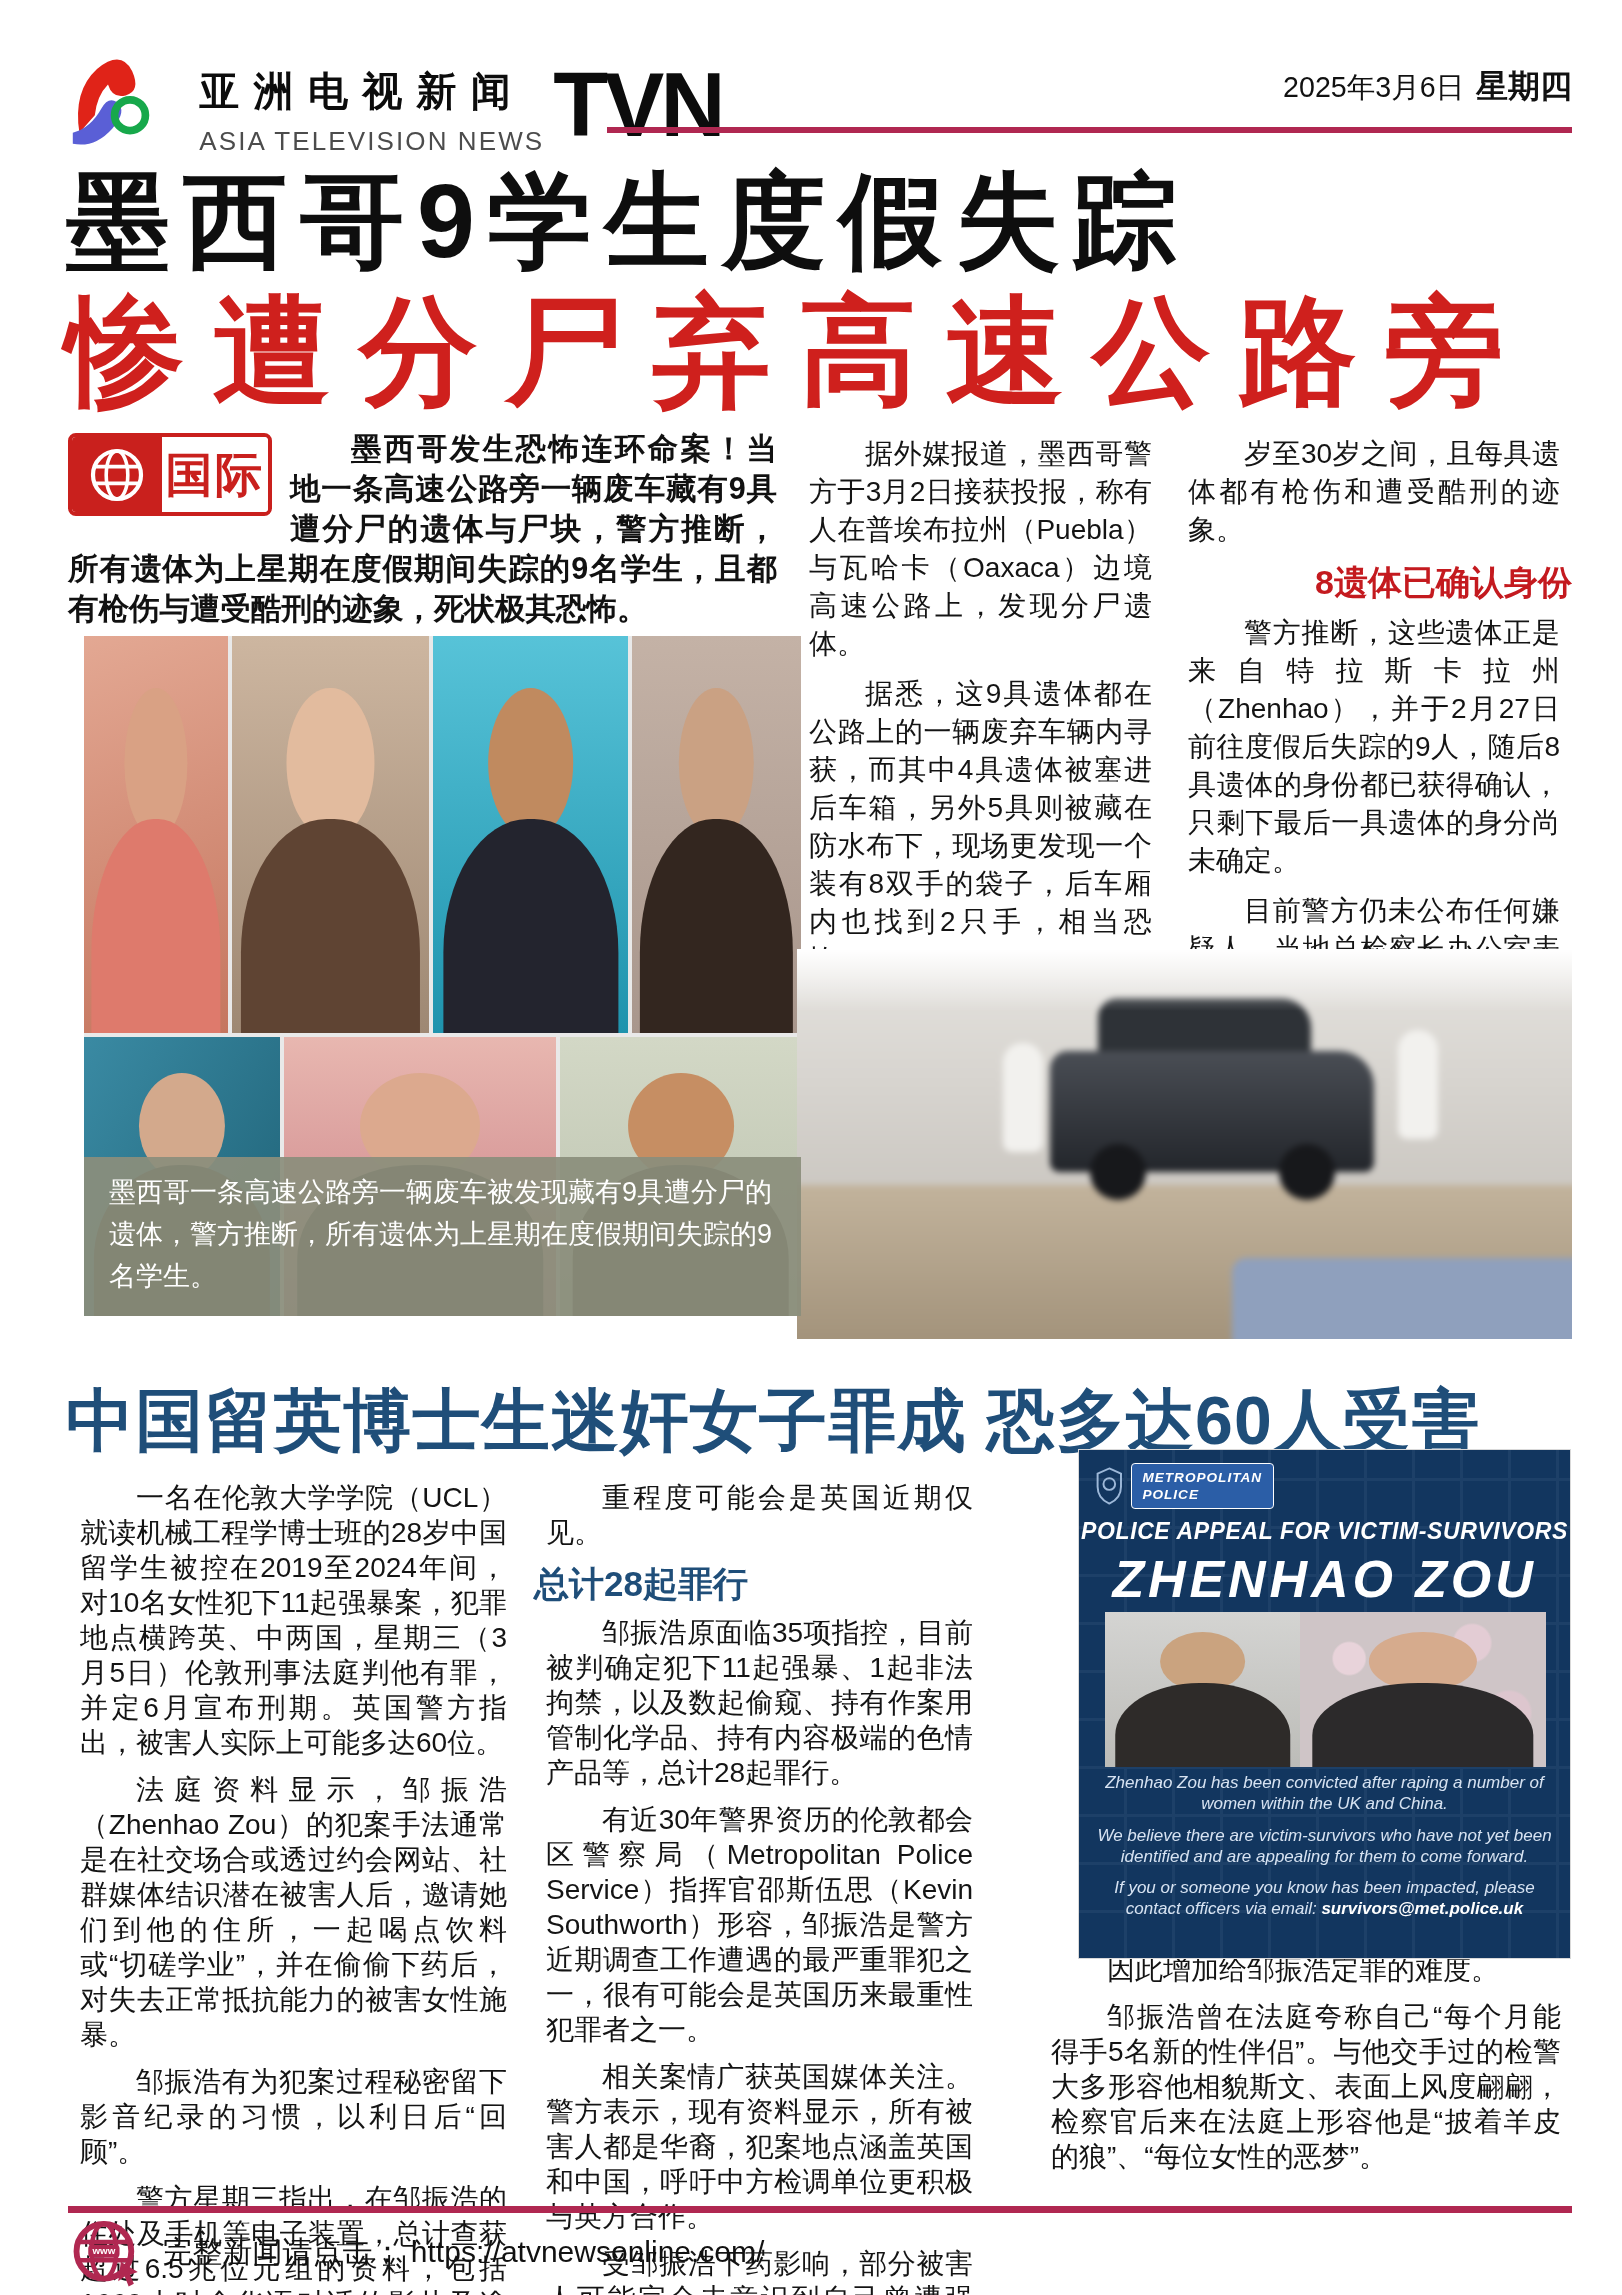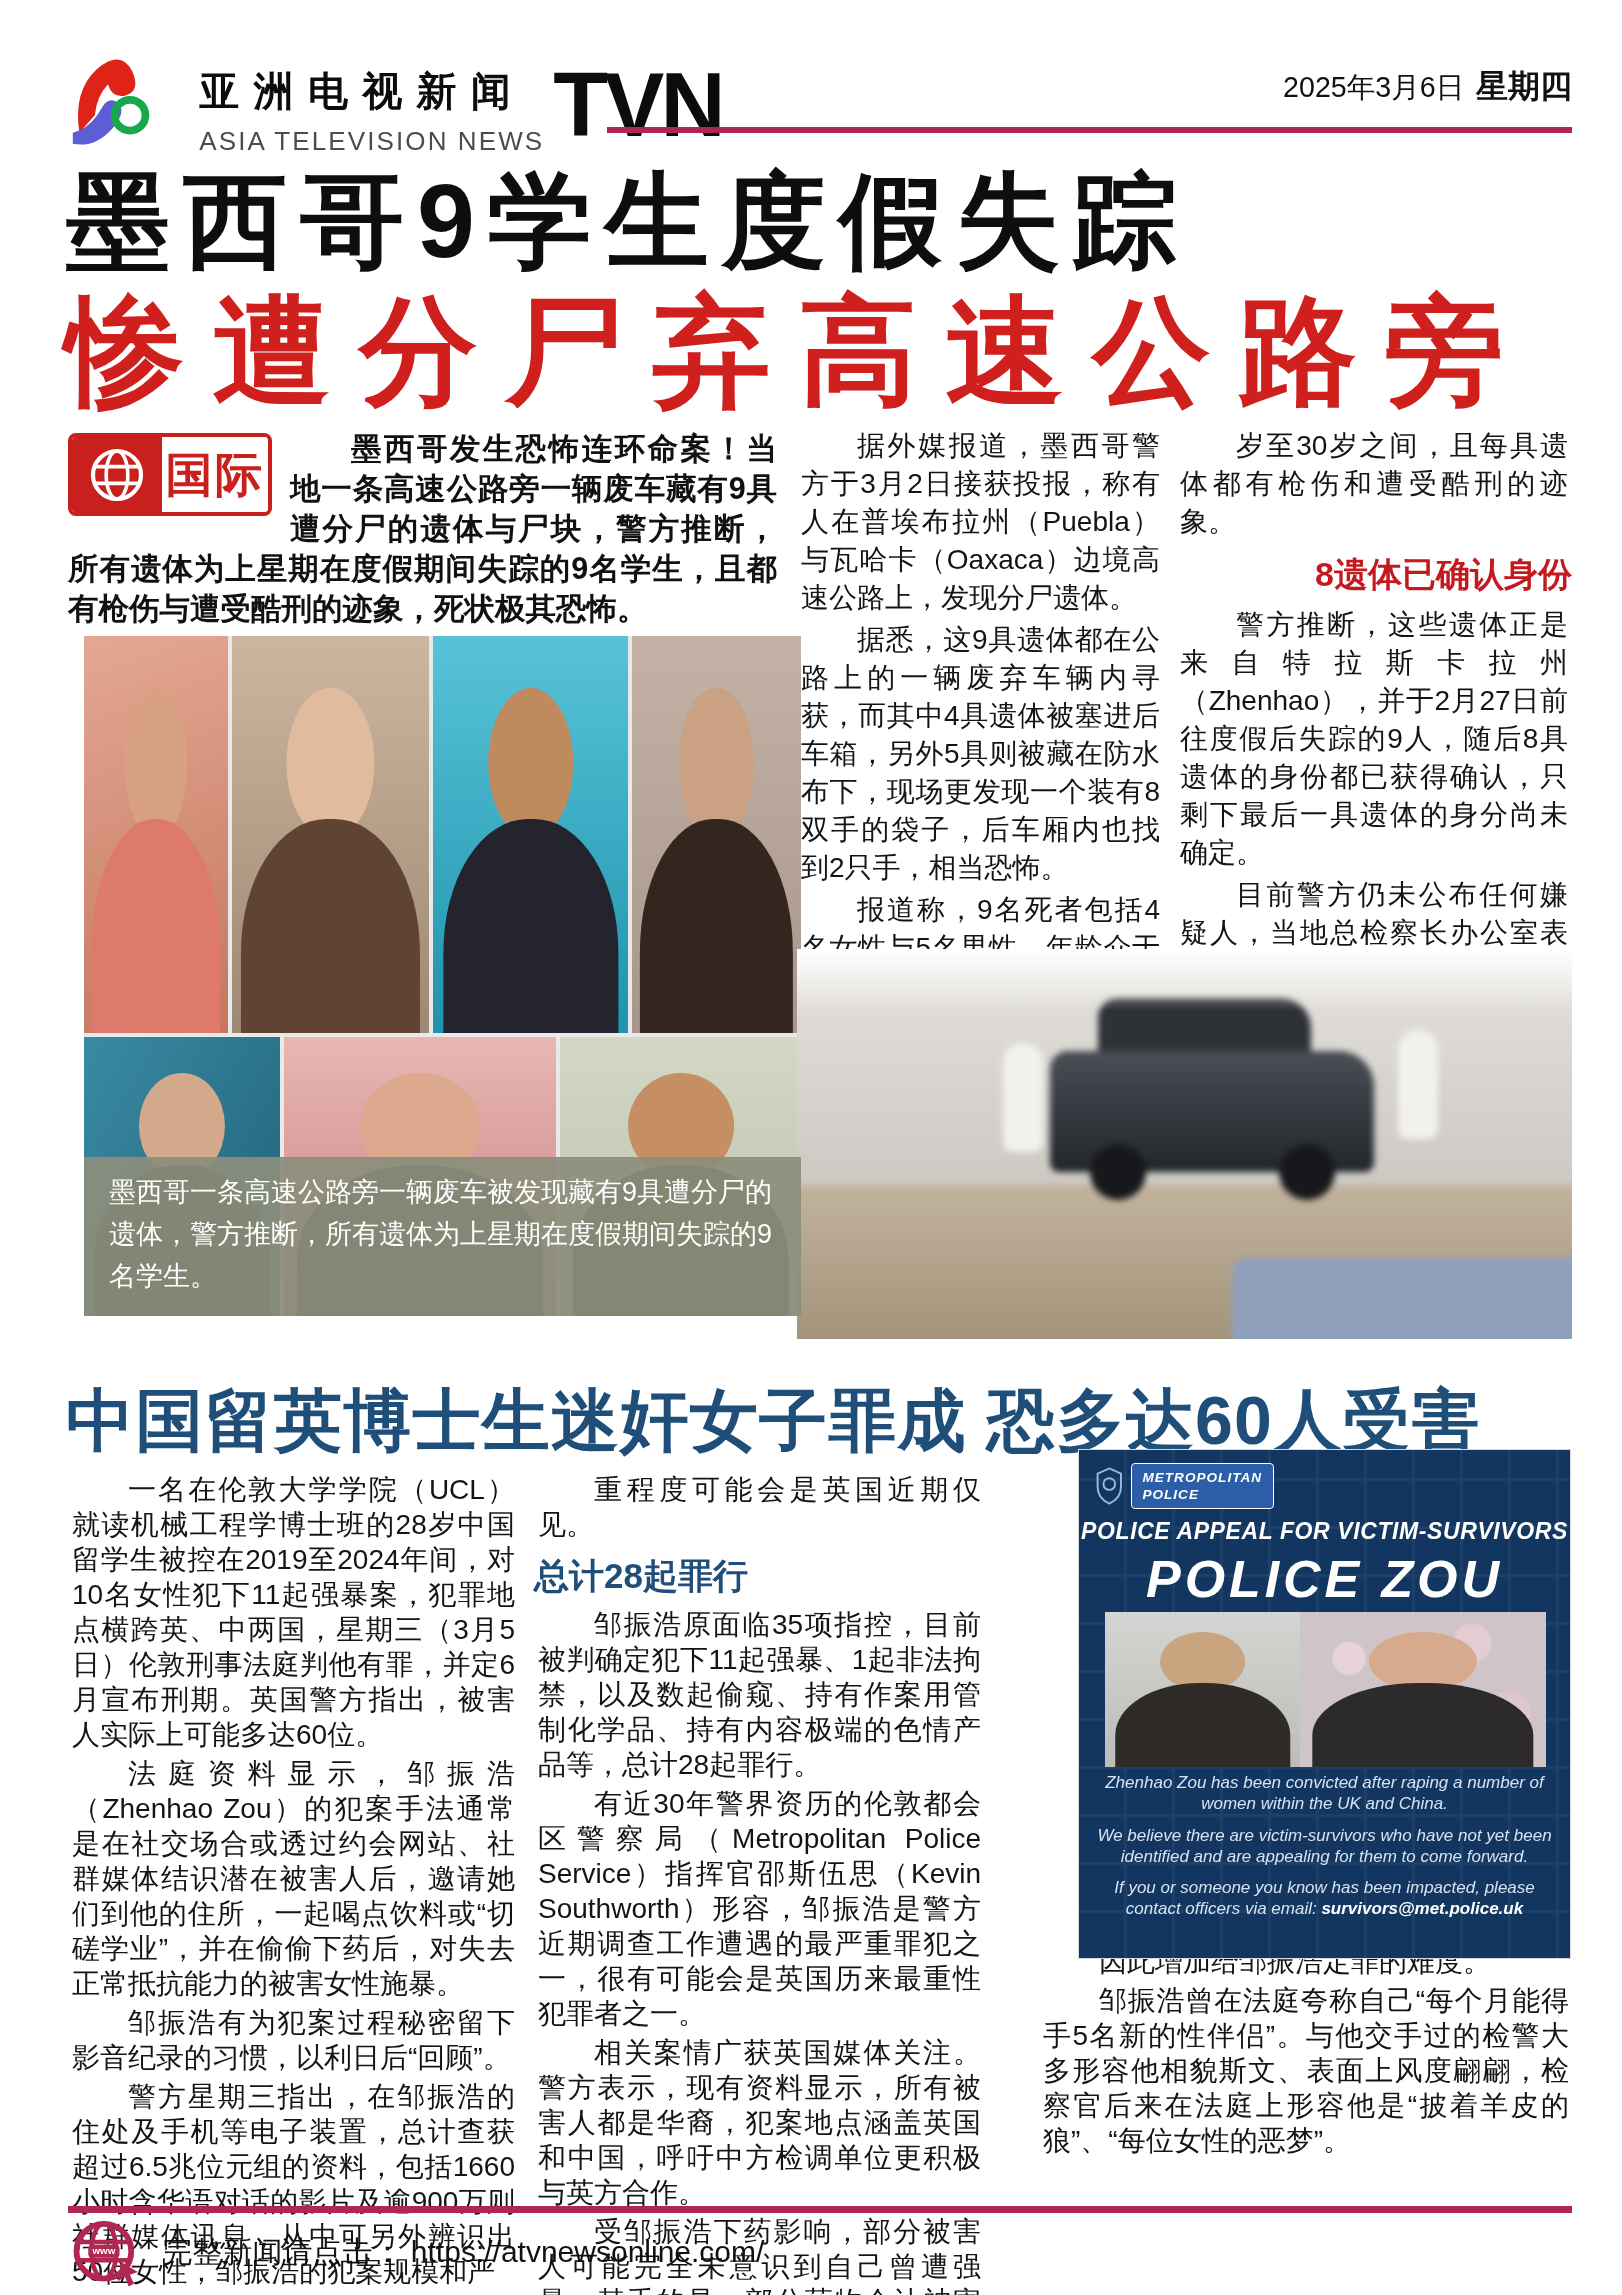--- a/index.html
+++ b/index.html
@@ -30,21 +30,21 @@
   
   #s1-intro { left:68px; top:428px; width:709px; font-size:30.5px; font-weight:bold;
               line-height:40px; text-align:justify; text-indent:2em; color:#111; }
   #cat-badge { float:left; width:204px; height:83px; margin:5.2px 18px 6.5px 0;
                display:flex; border:4.5px solid #C9201D; border-radius:7.8px; overflow:hidden; }
   #cat-badge .globe-wrap { width:90px; background:#C9201D; display:flex; align-items:center; justify-content:center; }
   #cat-badge .label { flex:1; background:#fff; color:#C9201D; font-size:47px; font-weight:900;
                       display:flex; align-items:center; justify-content:center; letter-spacing:2.6px; text-indent:0; }
 
   .bodycol { text-align:justify; color:#141414; }
-  .bodycol p { margin:4px; text-indent:2em; }
+  .bodycol p { margin:12px; text-indent:2em; }
   #s1-col2 { left:797px; top:423px; width:367px; font-size:28px; line-height:38px; }
   #s1-col3 { left:1176px; top:423px; width:396px; font-size:28px; line-height:38px; }
   .subhead-red { color:#C41A1F; font-weight:900; font-size:34px; text-align:right;
                  text-indent:0 !important; margin:14.3px 0 13px !important; }
 
   
   #collage { left:84px; top:636px; width:717px; height:680px; background:#e9e9e9; }
   #collage .row { display:flex; gap:3.9px; }
   #collage .row1 { height:397px; margin-bottom:3.9px; }
   #collage .row2 { height:279px; }
@@ -234,21 +234,21 @@
     <svg width="28.6" height="38" viewBox="0 0 44 58">
       <path d="M22 2 L40 10 V30 Q40 48 22 56 Q4 48 4 30 V10 Z" fill="none" stroke="#9db8d8" stroke-width="3"></path>
       <circle cx="22" cy="26" r="9" fill="none" stroke="#9db8d8" stroke-width="3"></circle>
     </svg>
     <div id="met-box">
       <div>METROPOLITAN</div>
       <div>POLICE</div>
     </div>
   </div>
   <div id="p-title">POLICE APPEAL FOR VICTIM-SURVIVORS</div>
-  <div id="p-name">POLICE ZOU</div>
+  <div id="p-name">ZHENHAO ZOU</div>
   <div id="p-photos">
     <div class="ph mugshot"></div>
     <div class="ph blossom"></div>
   </div>
   <div id="p-body">
     <p>Zhenhao Zou has been convicted after raping a number of women within the UK and China.</p>
     <p>We believe there are victim-survivors who have not yet been identified and are appealing for them to come forward.</p>
     <p><span>If you or someone you know has been impacted, please contact officers via email: </span><span class="email">survivors@met.police.uk</span></p>
   </div>
 </div>

